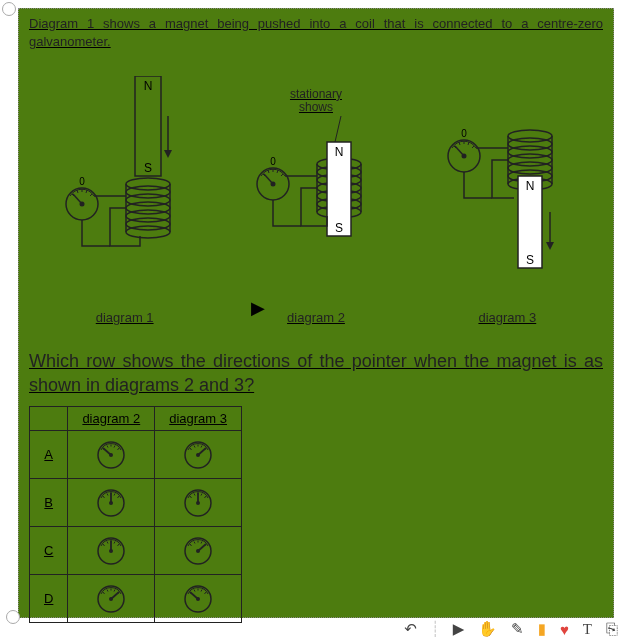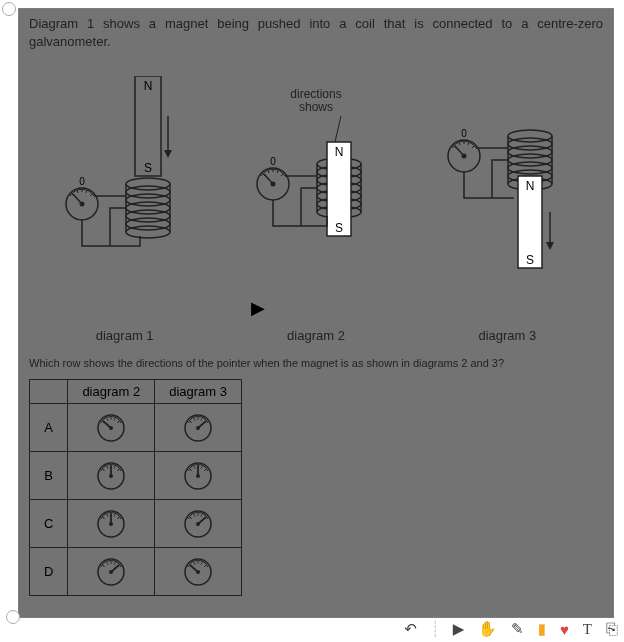--- a/index.html
+++ b/index.html
@@ -10,21 +10,22 @@
       background: #fff;
       position: relative;
       overflow: hidden;
     }
     .page {
       border: 1px dotted #888;
       margin: 8px 10px 0 18px;
       padding: 6px 10px 10px 10px;
       height: 610px;
       position: relative;
-      background: #737373;
+      background: #4d7c0f;
+      text-decoration: underline;
     }
     .dot-handle-top {
       position: absolute;
       top: 2px; left: 2px;
       width: 14px; height: 14px;
       border-radius: 50%;
       background: #fff;
       border: 1px solid #aaa;
       z-index: 5;
     }
@@ -60,33 +61,33 @@
     .stationary-lbl {
       font-size: 12px;
       text-align: center;
       line-height: 1.1;
       color: #222;
       margin-bottom: 2px;
     }
     .caption-row {
       display: flex;
       justify-content: space-around;
-      margin-top: 22px;
+      margin-top: 4px;
     }
     .caption { font-size: 13px; color: #222; flex: 1; text-align: center; }
     .cursor-play {
       position: absolute;
       top: 288px; left: 232px;
       font-size: 18px;
       color: #000;
     }
     .question {
-      font-size: 11px;
+      font-size: 18px;
       color: #222;
-      margin-top: 13px;
+      margin-top: 24px;
       line-height: 1.35;
       text-align: justify;
     }
     table.answers {
       border-collapse: collapse;
       margin-top: 8px;
     }
     table.answers th, table.answers td {
       border: 1px solid #222;
       text-align: center;
@@ -158,21 +159,21 @@
         <line x1="32" y1="113" x2="32" y2="116" stroke="#222"></line>
 
         <line x1="32" y1="128" x2="23" y2="118" stroke="#222" stroke-width="1.5"></line>
         <text x="32" y="109" font-size="10" text-anchor="middle">0</text>
         <path d="M32 144 L32 170 L60 170" fill="none" stroke="#222" stroke-width="1.5"></path>
       </svg>
     </div>
 
     <div class="diag-cell">
       <div class="stationary-lbl">
-        <span>directions</span><br>
+        <span>stationary</span><br>
         <span>shows</span>
       </div>
       <svg width="150" height="190" viewBox="0 0 150 190">
 
         <line x1="100" y1="0" x2="94" y2="26" stroke="#222" stroke-width="1"></line>
 
         <g stroke="#222" stroke-width="1.5" fill="none">
           <ellipse cx="98" cy="48" rx="22" ry="6"></ellipse>
           <ellipse cx="98" cy="56" rx="22" ry="6"></ellipse>
           <ellipse cx="98" cy="64" rx="22" ry="6"></ellipse>

